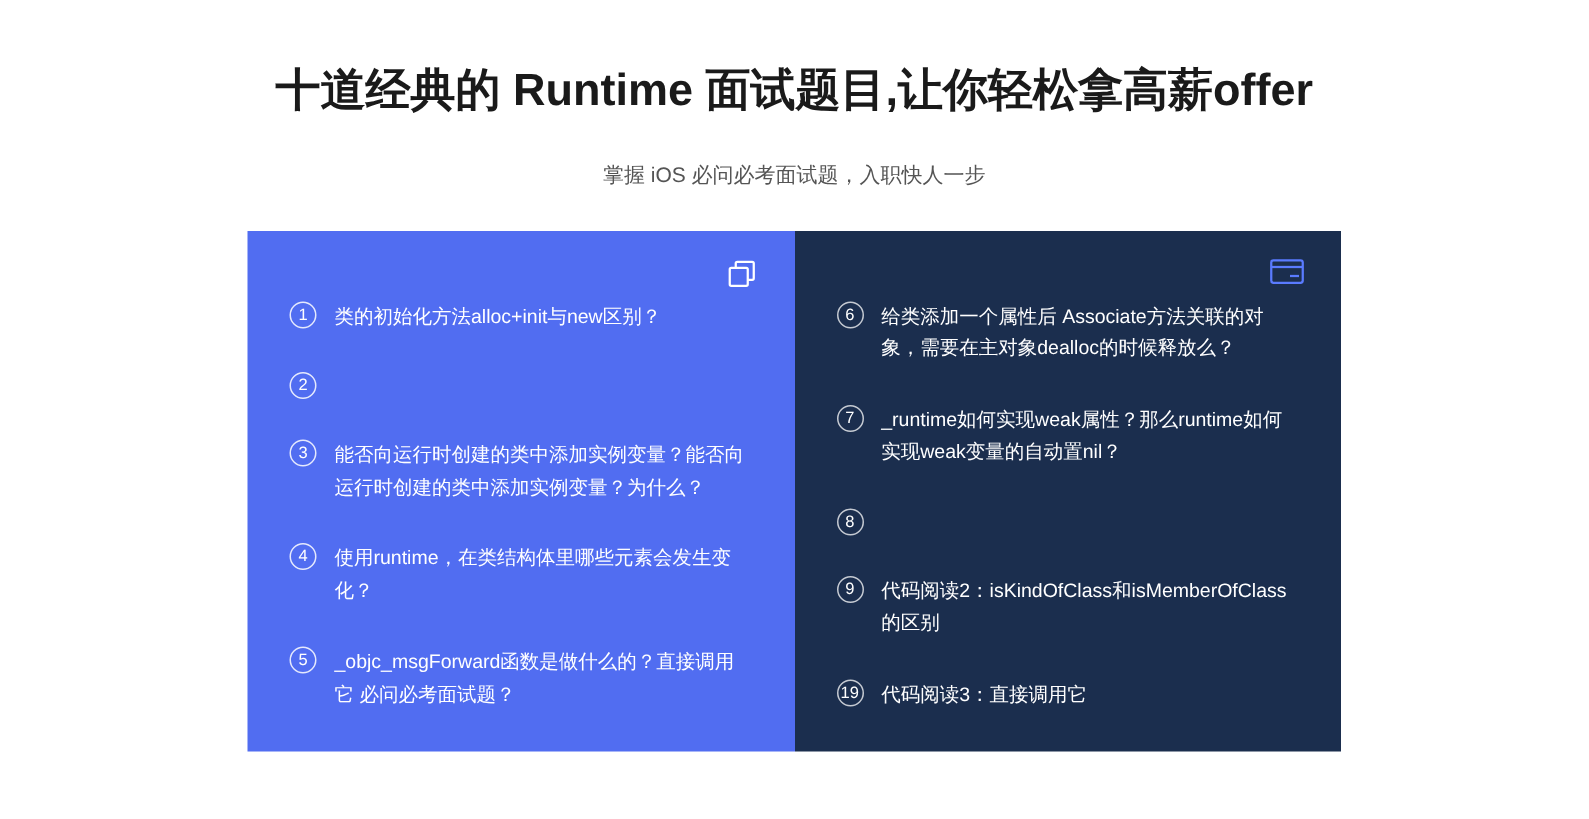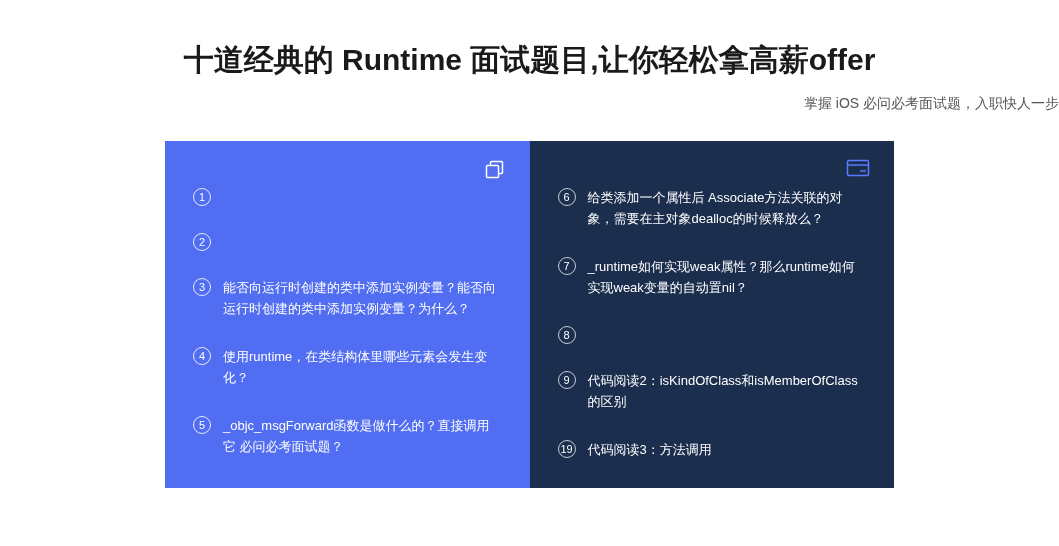--- a/index.html
+++ b/index.html
@@ -12,27 +12,26 @@
     }
     .header {
       text-align: center;
       padding-top: 40px;
       padding-bottom: 28px;
     }
     .title {
       font-size: 30px;
       font-weight: 700;
       color: #1a1a1a;
-      margin-bottom: 14px;
+      margin-bottom: 27px;
     }
     .subtitle {
       font-size: 14px;
       color: #555;
       font-weight: 400;
-      text-align: right;
     }
     .panels {
       display: flex;
       justify-content: center;
       gap: 0;
       padding: 0 165px;
     }
     .panel {
       flex: 1;
       padding: 20px 28px 28px 28px;
@@ -96,20 +95,21 @@
 
   <div class="panel panel-left">
     <div class="panel-icon">
       <svg width="22" height="22" viewBox="0 0 22 22" fill="none">
         <rect x="6.5" y="2.5" width="12" height="12" rx="1" stroke="#fff" stroke-width="1.5"></rect>
         <rect x="2.5" y="6.5" width="12" height="12" rx="1" stroke="#fff" stroke-width="1.5" fill="#516DF1"></rect>
       </svg>
     </div>
     <div class="item">
       <div class="num">1</div>
+      <div class="item-text">类的初始化方法alloc+init与new区别？</div>
     </div>
     <div class="item">
       <div class="num">2</div>
     </div>
     <div class="item">
       <div class="num">3</div>
       <div class="item-text">能否向运行时创建的类中添加实例变量？能否向运行时创建的类中添加实例变量？为什么？</div>
     </div>
     <div class="item">
       <div class="num">4</div>
@@ -139,17 +139,17 @@
     </div>
     <div class="item">
       <div class="num">8</div>
     </div>
     <div class="item">
       <div class="num">9</div>
       <div class="item-text">代码阅读2：isKindOfClass和isMemberOfClass的区别</div>
     </div>
     <div class="item">
       <div class="num">19</div>
-      <div class="item-text">代码阅读3：方法调用</div>
+      <div class="item-text">代码阅读3：直接调用它</div>
     </div>
   </div>
 
 </div>
 
 </body></html>

